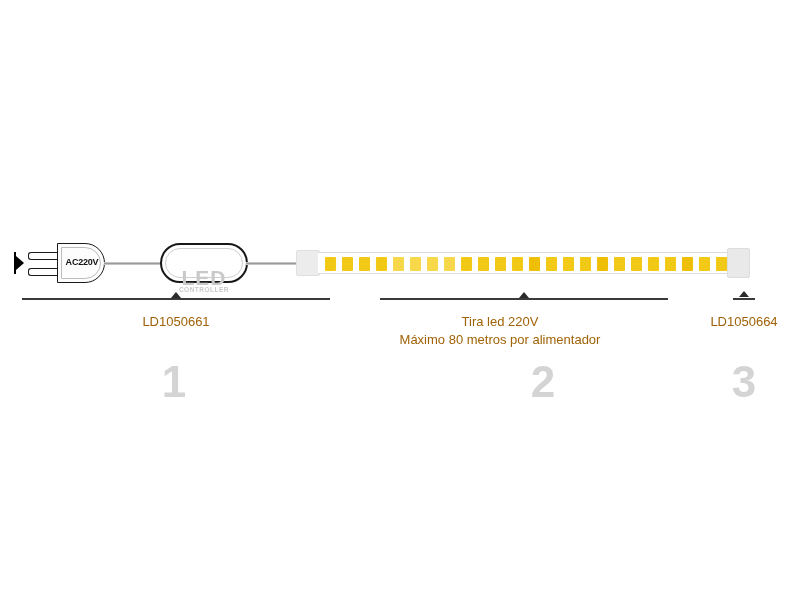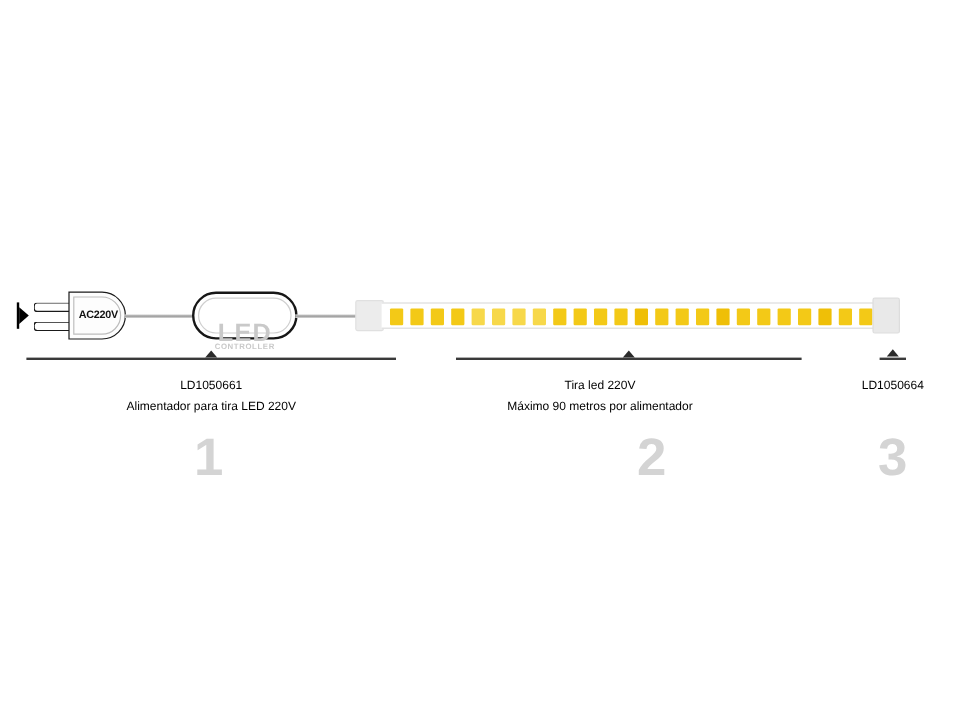--- a/index.html
+++ b/index.html
@@ -197,22 +197,22 @@
     border-bottom: 6px solid #2b2b2b;
   }
   .tick1 { left: 171px; top: 292px; }
   .tick2 { left: 519px; top: 292px; }
   .tick3 { left: 739px; top: 291px; }
 
   
   .caption {
     position: absolute;
     text-align: center;
-    color: #000000;
-    font-size: 10px;
+    color: #a16207;
+    font-size: 13px;
     line-height: 18px;
   }
   .caption .code { display: block; }
   .caption .desc { display: block; }
 
   .cap1 { left: 26px; top: 313px; width: 300px; }
   .cap2 { left: 356px; top: 313px; width: 288px; }
   .cap3 { left: 688px; top: 313px; width: 112px; }
 
   
@@ -294,26 +294,25 @@
   <div class="bracket-tick tick1"></div>
 
   <div class="bracket b2"></div>
   <div class="bracket-tick tick2"></div>
 
   <div class="bracket b3"></div>
   <div class="bracket-tick tick3"></div>
 
   <div class="caption cap1">
     <span class="code">LD1050661</span>
-    <span class="desc">Alimentador para tira LED 220V</span>
   </div>
 
   <div class="caption cap2">
     <span class="code">Tira led 220V</span>
-    <span class="desc">Máximo 90 metros por alimentador</span>
+    <span class="desc">Máximo 80 metros por alimentador</span>
   </div>
 
   <div class="caption cap3">
     <span class="code">LD1050664</span>
   </div>
 
   <div class="step-number num1">1</div>
   <div class="step-number num2">2</div>
   <div class="step-number num3">3</div>
 

